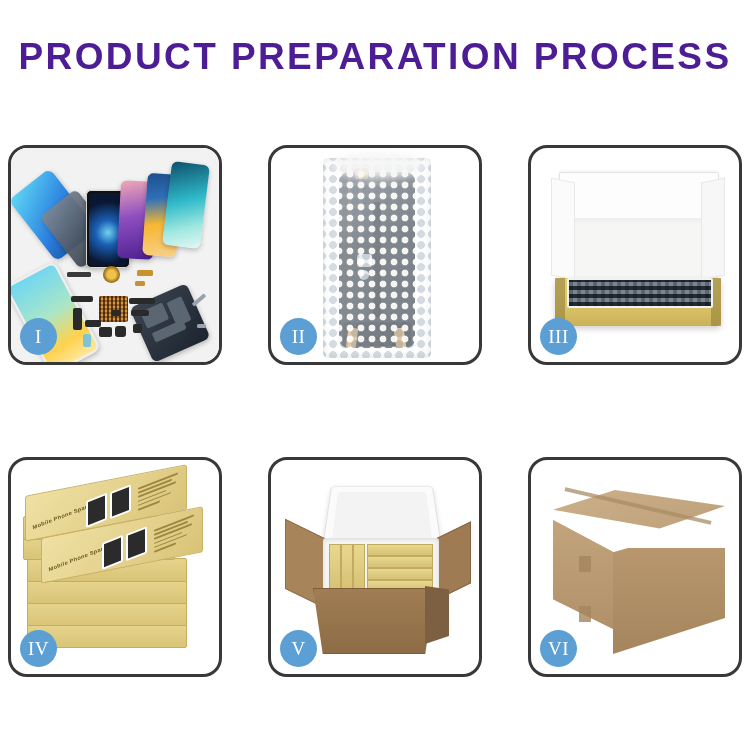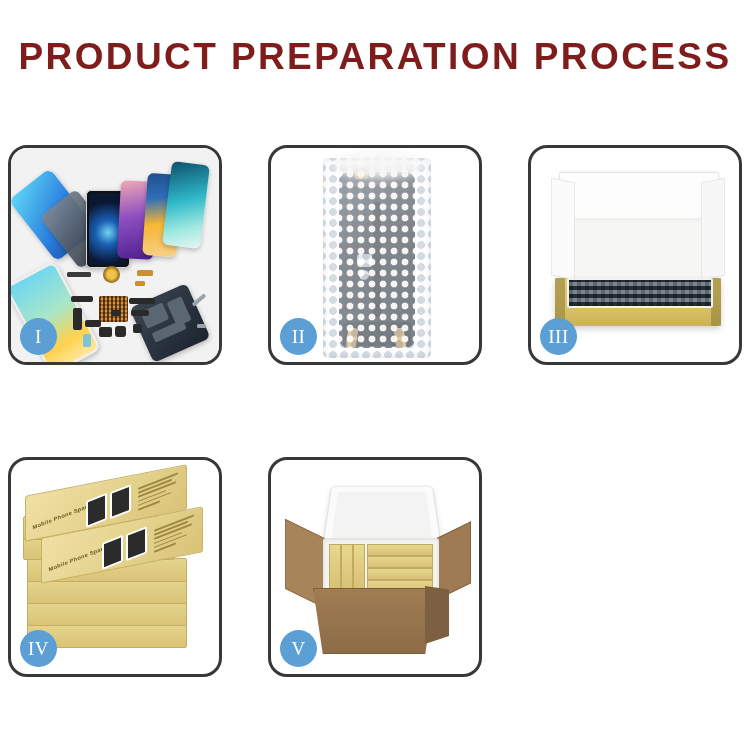--- a/index.html
+++ b/index.html
@@ -1,20 +1,20 @@
 <!DOCTYPE html>
 <html><head>
 <meta charset="utf-8">
 <style>
   html,body{margin:0;padding:0;background:#ffffff;}
   body{width:750px;height:750px;overflow:hidden;font-family:"Liberation Sans",sans-serif;}
   .page{position:relative;width:750px;height:750px;background:#fff;}
 
   .header{position:absolute;left:0;top:38px;width:750px;text-align:center;}
-  .title{font-size:37px;font-weight:700;letter-spacing:2.4px;color:#7f1d1d;line-height:1.05;
+  .title{font-size:37px;font-weight:700;letter-spacing:2.4px;color:#4c1d95;line-height:1.05;
          font-family:"Liberation Sans",sans-serif;white-space:nowrap;}
   .subtitle{margin-top:11px;font-size:15.5px;color:#1a1a1a;letter-spacing:.2px;white-space:nowrap;}
 
   .grid{position:absolute;left:0;top:145px;width:750px;}
   .row{position:relative;height:220px;}
   .row.r2{margin-top:92px;}
 
   .panel{position:absolute;top:0;width:214px;height:220px;border:3px solid #383838;
          border-radius:19px;background:#ffffff;box-sizing:border-box;overflow:hidden;}
   .panel.c1{left:8px;}
@@ -297,16 +297,29 @@
               <span class="ybox" style="left:44px;top:30px;width:64px;height:10px;"></span>
               <span class="ybox" style="left:44px;top:42px;width:64px;height:10px;"></span>
             </div>
             <div class="front"></div>
             <div class="side"></div>
           </div>
         </div>
         <div class="badge">V</div>
       </div>
 
+      <div class="panel c3">
+        <div class="stage">
+          <div class="c6">
+            <div class="top"></div>
+            <div class="topseam"></div>
+            <div class="left"></div>
+            <div class="right"></div>
+            <div class="tape" style="left:26px;top:66px;width:12px;height:16px;"></div>
+            <div class="tape" style="left:26px;top:116px;width:12px;height:16px;"></div>
+          </div>
+        </div>
+        <div class="badge">VI</div>
+      </div>
 
     </div>
   </div>
 </div>
 
 </body></html>

